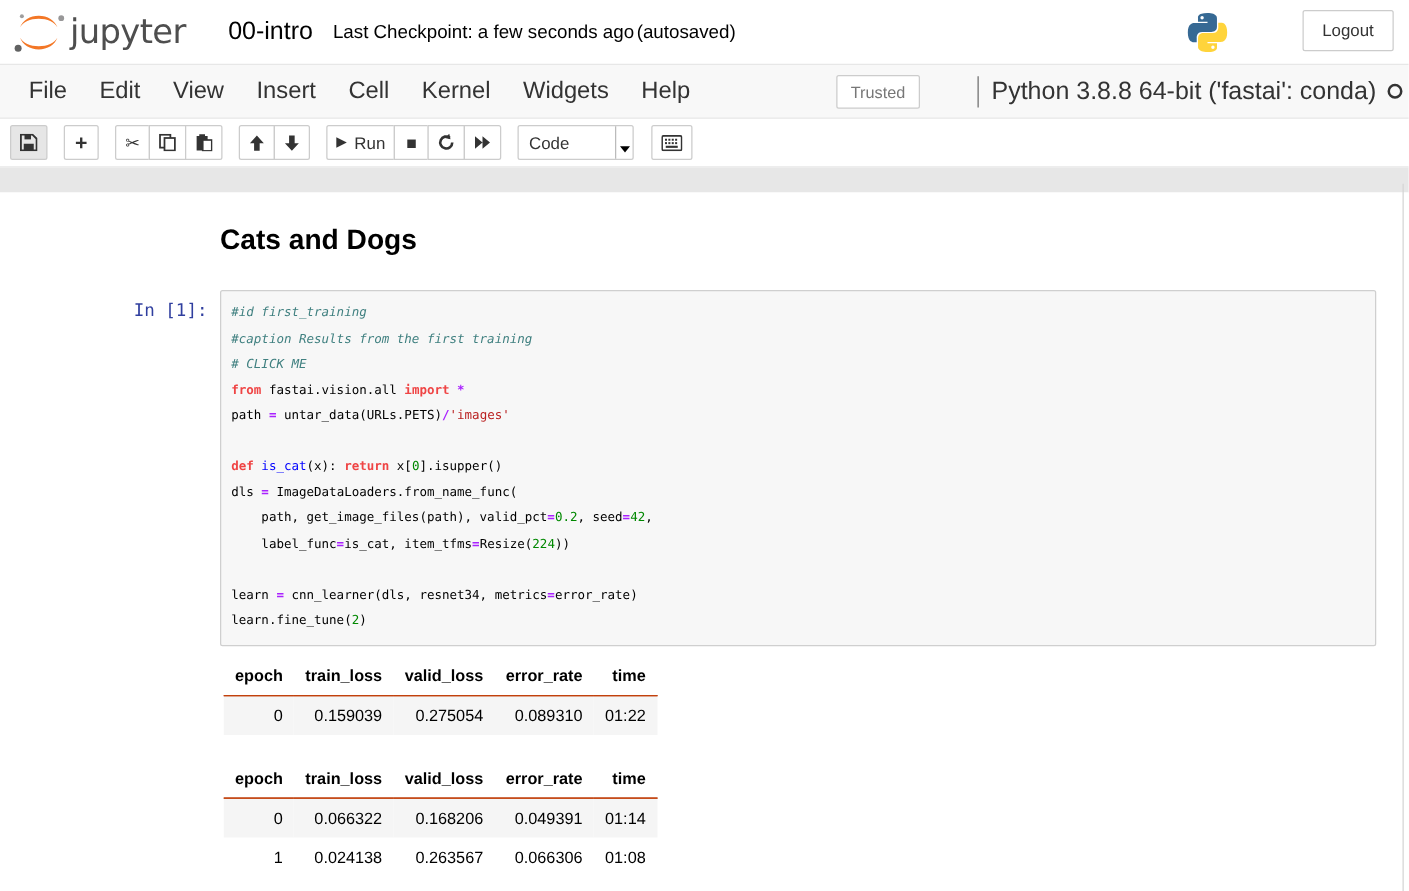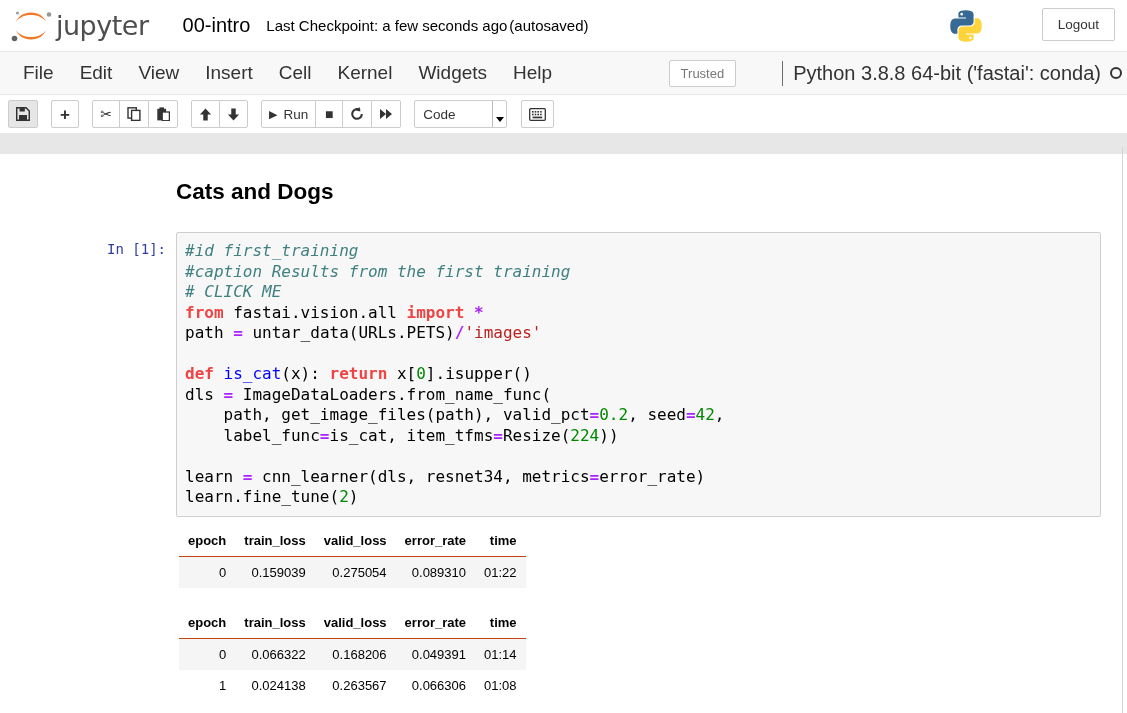--- a/index.html
+++ b/index.html
@@ -68,21 +68,21 @@
 
   .cell-row { display:flex; }
   .gutter { width:176px; flex-shrink:0; text-align:right; padding-right:10px;
             font-family:"DejaVu Sans Mono", monospace; font-size:14px; color:#303F9F; }
   .md-cell { padding-top:24px; }
   .md-cell h2 { margin:0 0 27px 0; font-size:22.5px; line-height:27px; font-weight:bold; color:#000;
                 font-family:"Liberation Sans", sans-serif; }
   .code-row .gutter { padding-top:9px; }
   .input-box { flex:1; margin-right:26px; border:1px solid #cfcfcf; border-radius:2px;
                background:#f7f7f7; padding:8px; }
-  .input-box pre { margin:0; font-family:"DejaVu Sans Mono", monospace; font-size:16px;
+  .input-box pre { margin:0; font-family:"DejaVu Sans Mono", monospace; font-size:10px;
                    line-height:20.5px; color:#000; }
   .cm-line { min-height:20.5px; white-space:pre; }
   .tok-c { color:#408080; font-style:italic; }
   .tok-k { color:#ef4444; font-weight:bold; }
   .tok-o { color:#AA22FF; font-weight:bold; }
   .tok-s { color:#BA2121; }
   .tok-n { color:#080; }
   .tok-d { color:#0000FF; }
   .tok-p { color:#000; }
 

